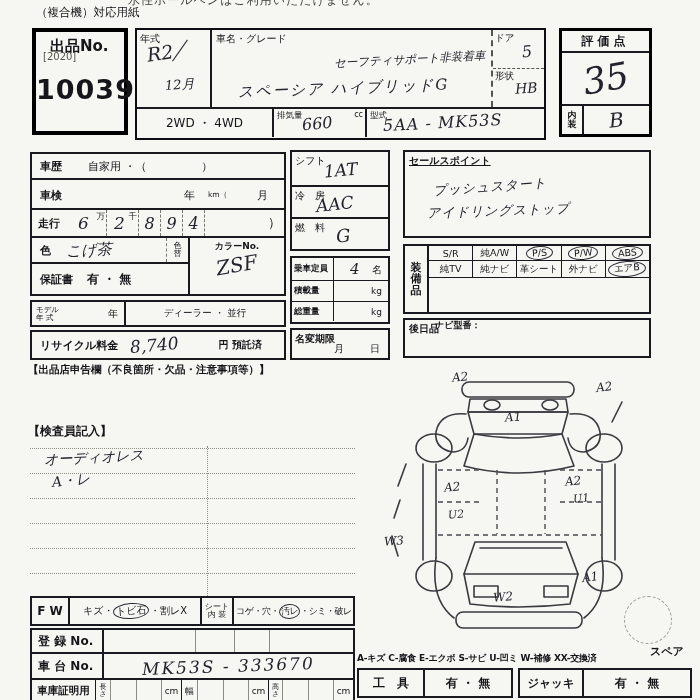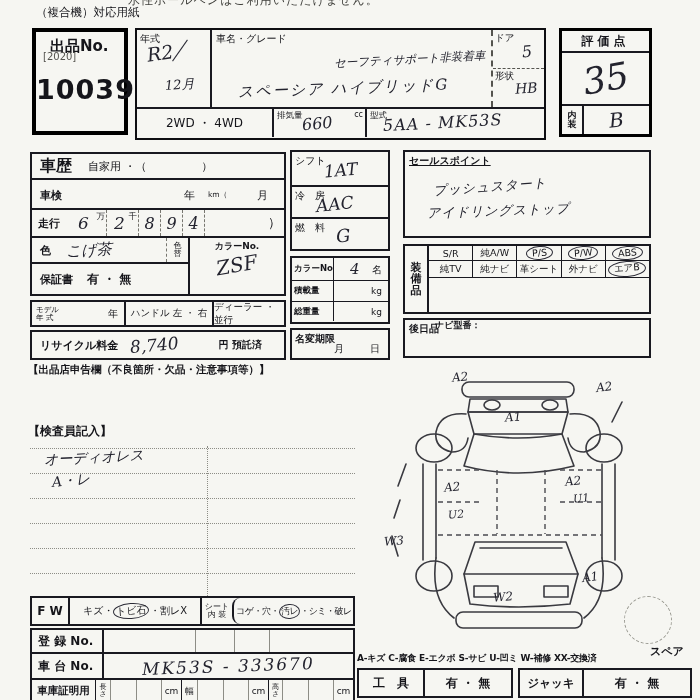--- a/index.html
+++ b/index.html
@@ -80,21 +80,21 @@
         <span>装</span>
       </div>
       <div class="ct" style="flex:1;">
         <span class="hw" style="font-size:20px;transform:rotate(-6deg);">B</span>
       </div>
     </div>
   </div>
 
   <div class="bx" style="left:30px;top:152px;width:256px;height:28px;">
     <div class="fx" style="align-items:center;">
-      <span style="font-size:16px;font-weight:bold;margin-left:8px;width:48px;">車歴</span>
+      <span style="font-size:11px;font-weight:bold;margin-left:8px;width:48px;">車歴</span>
       <span style="font-size:11px;">自家用 ・（　　　　　）</span>
     </div>
   </div>
 
   <div class="bx" style="left:30px;top:178px;width:256px;height:32px;">
     <span class="a" style="left:8px;top:8px;font-size:11px;font-weight:bold;">車検</span>
     <span class="a" style="left:152px;top:8px;font-size:11px;">年</span>
     <span class="a" style="right:16px;top:8px;font-size:11px;">月</span>
   </div>
 
@@ -150,21 +150,20 @@
 
   <div class="bx" style="left:30px;top:300px;width:256px;height:27px;">
     <div class="fx" style="align-items:center;">
       <div style="width:92px;display:flex;align-items:center;height:100%;">
         <div class="col" style="font-size:7.5px;align-items:flex-start;padding-left:4px;">
           <span>モデル</span>
           <span>年 式</span>
         </div>
         <span style="font-size:10px;margin-left:auto;margin-right:6px;">年</span>
       </div>
-      <div class="ct" style="width:88px;border-left:2px solid #191920;height:100%;font-size:9.5px;">ハンドル 左 ・ 右</div>
       <div class="ct" style="flex:1;border-left:2px solid #191920;height:100%;font-size:9.5px;">ディーラー ・ 並行</div>
     </div>
   </div>
 
   <div class="bx" style="left:30px;top:330px;width:256px;height:30px;">
     <div class="fx" style="align-items:center;">
       <span style="font-size:11px;font-weight:bold;margin-left:8px;">リサイクル料金</span>
       <span class="hw" style="font-size:17px;margin-left:12px;transform:rotate(-5deg);">8,740</span>
       <span style="font-size:10px;font-weight:bold;margin-left:auto;margin-right:22px;">円 預託済</span>
     </div>
@@ -182,21 +181,21 @@
       <span class="a hw" style="left:24px;top:7px;font-size:17px;transform:rotate(-6deg);">AAC</span>
     </div>
     <div style="height:32px;border-top:2px solid #191920;position:relative;">
       <span class="a lb" style="left:3px;top:2px;font-size:10px;">燃　料</span>
       <span class="a hw" style="left:44px;top:6px;font-size:18px;transform:rotate(-4deg);">G</span>
     </div>
   </div>
 
   <div class="bx" style="left:290px;top:256px;width:100px;height:68px;">
     <div style="display:flex;height:22px;">
-      <div style="width:42px;border-right:1.5px solid #191920;font-size:8.5px;font-weight:bold;display:flex;align-items:center;padding-left:2px;">カラーNo</div>
+      <div style="width:42px;border-right:1.5px solid #191920;font-size:8.5px;font-weight:bold;display:flex;align-items:center;padding-left:2px;">乗車定員</div>
       <div style="flex:1;position:relative;">
         <span class="a hw" style="left:16px;top:2px;font-size:15px;">4</span>
         <span class="a" style="right:6px;top:5px;font-size:10px;">名</span>
       </div>
     </div>
     <div style="display:flex;height:21px;border-top:1.5px solid #191920;">
       <div style="width:42px;border-right:1.5px solid #191920;font-size:8.5px;font-weight:bold;display:flex;align-items:center;padding-left:2px;">積載量</div>
       <div style="flex:1;position:relative;">
           <span class="a" style="right:6px;top:5px;font-size:9px;">kg</span>
         </div>
@@ -276,21 +275,21 @@
       <div class="ct" style="width:36px;font-size:12px;font-weight:bold;">F W</div>
       <div style="width:132px;border-left:2px solid #191920;display:flex;align-items:center;justify-content:center;font-size:10px;white-space:nowrap;">
         <span>キズ・</span>
           <span class="circ" style="padding:0 2px;">トビ石</span>
           <span>・割レX</span>
       </div>
       <div class="col" style="width:32px;border-left:2px solid #191920;font-size:8px;">
         <span>シート</span>
         <span>内 装</span>
       </div>
-      <div style="flex:1;border-left:2px solid #191920;display:flex;align-items:center;font-size:9px;white-space:nowrap;letter-spacing:-0.5px;padding-left:2px;overflow:hidden;border-radius:8px;">
+      <div style="flex:1;border-left:2px solid #191920;display:flex;align-items:center;font-size:9px;white-space:nowrap;letter-spacing:-0.5px;padding-left:2px;overflow:hidden;">
         <span>コゲ・穴・</span>
           <span class="circ" style="padding:0 1px;">汚レ</span>
           <span>・シミ・破レ・スレ</span>
       </div>
     </div>
   </div>
 
   <div class="bx" style="left:30px;top:628px;width:325px;height:26px;">
     <div class="fx">
       <div style="width:72px;border-right:2px solid #191920;display:flex;align-items:center;padding-left:6px;font-size:12px;font-weight:bold;">登 録 No.</div>

